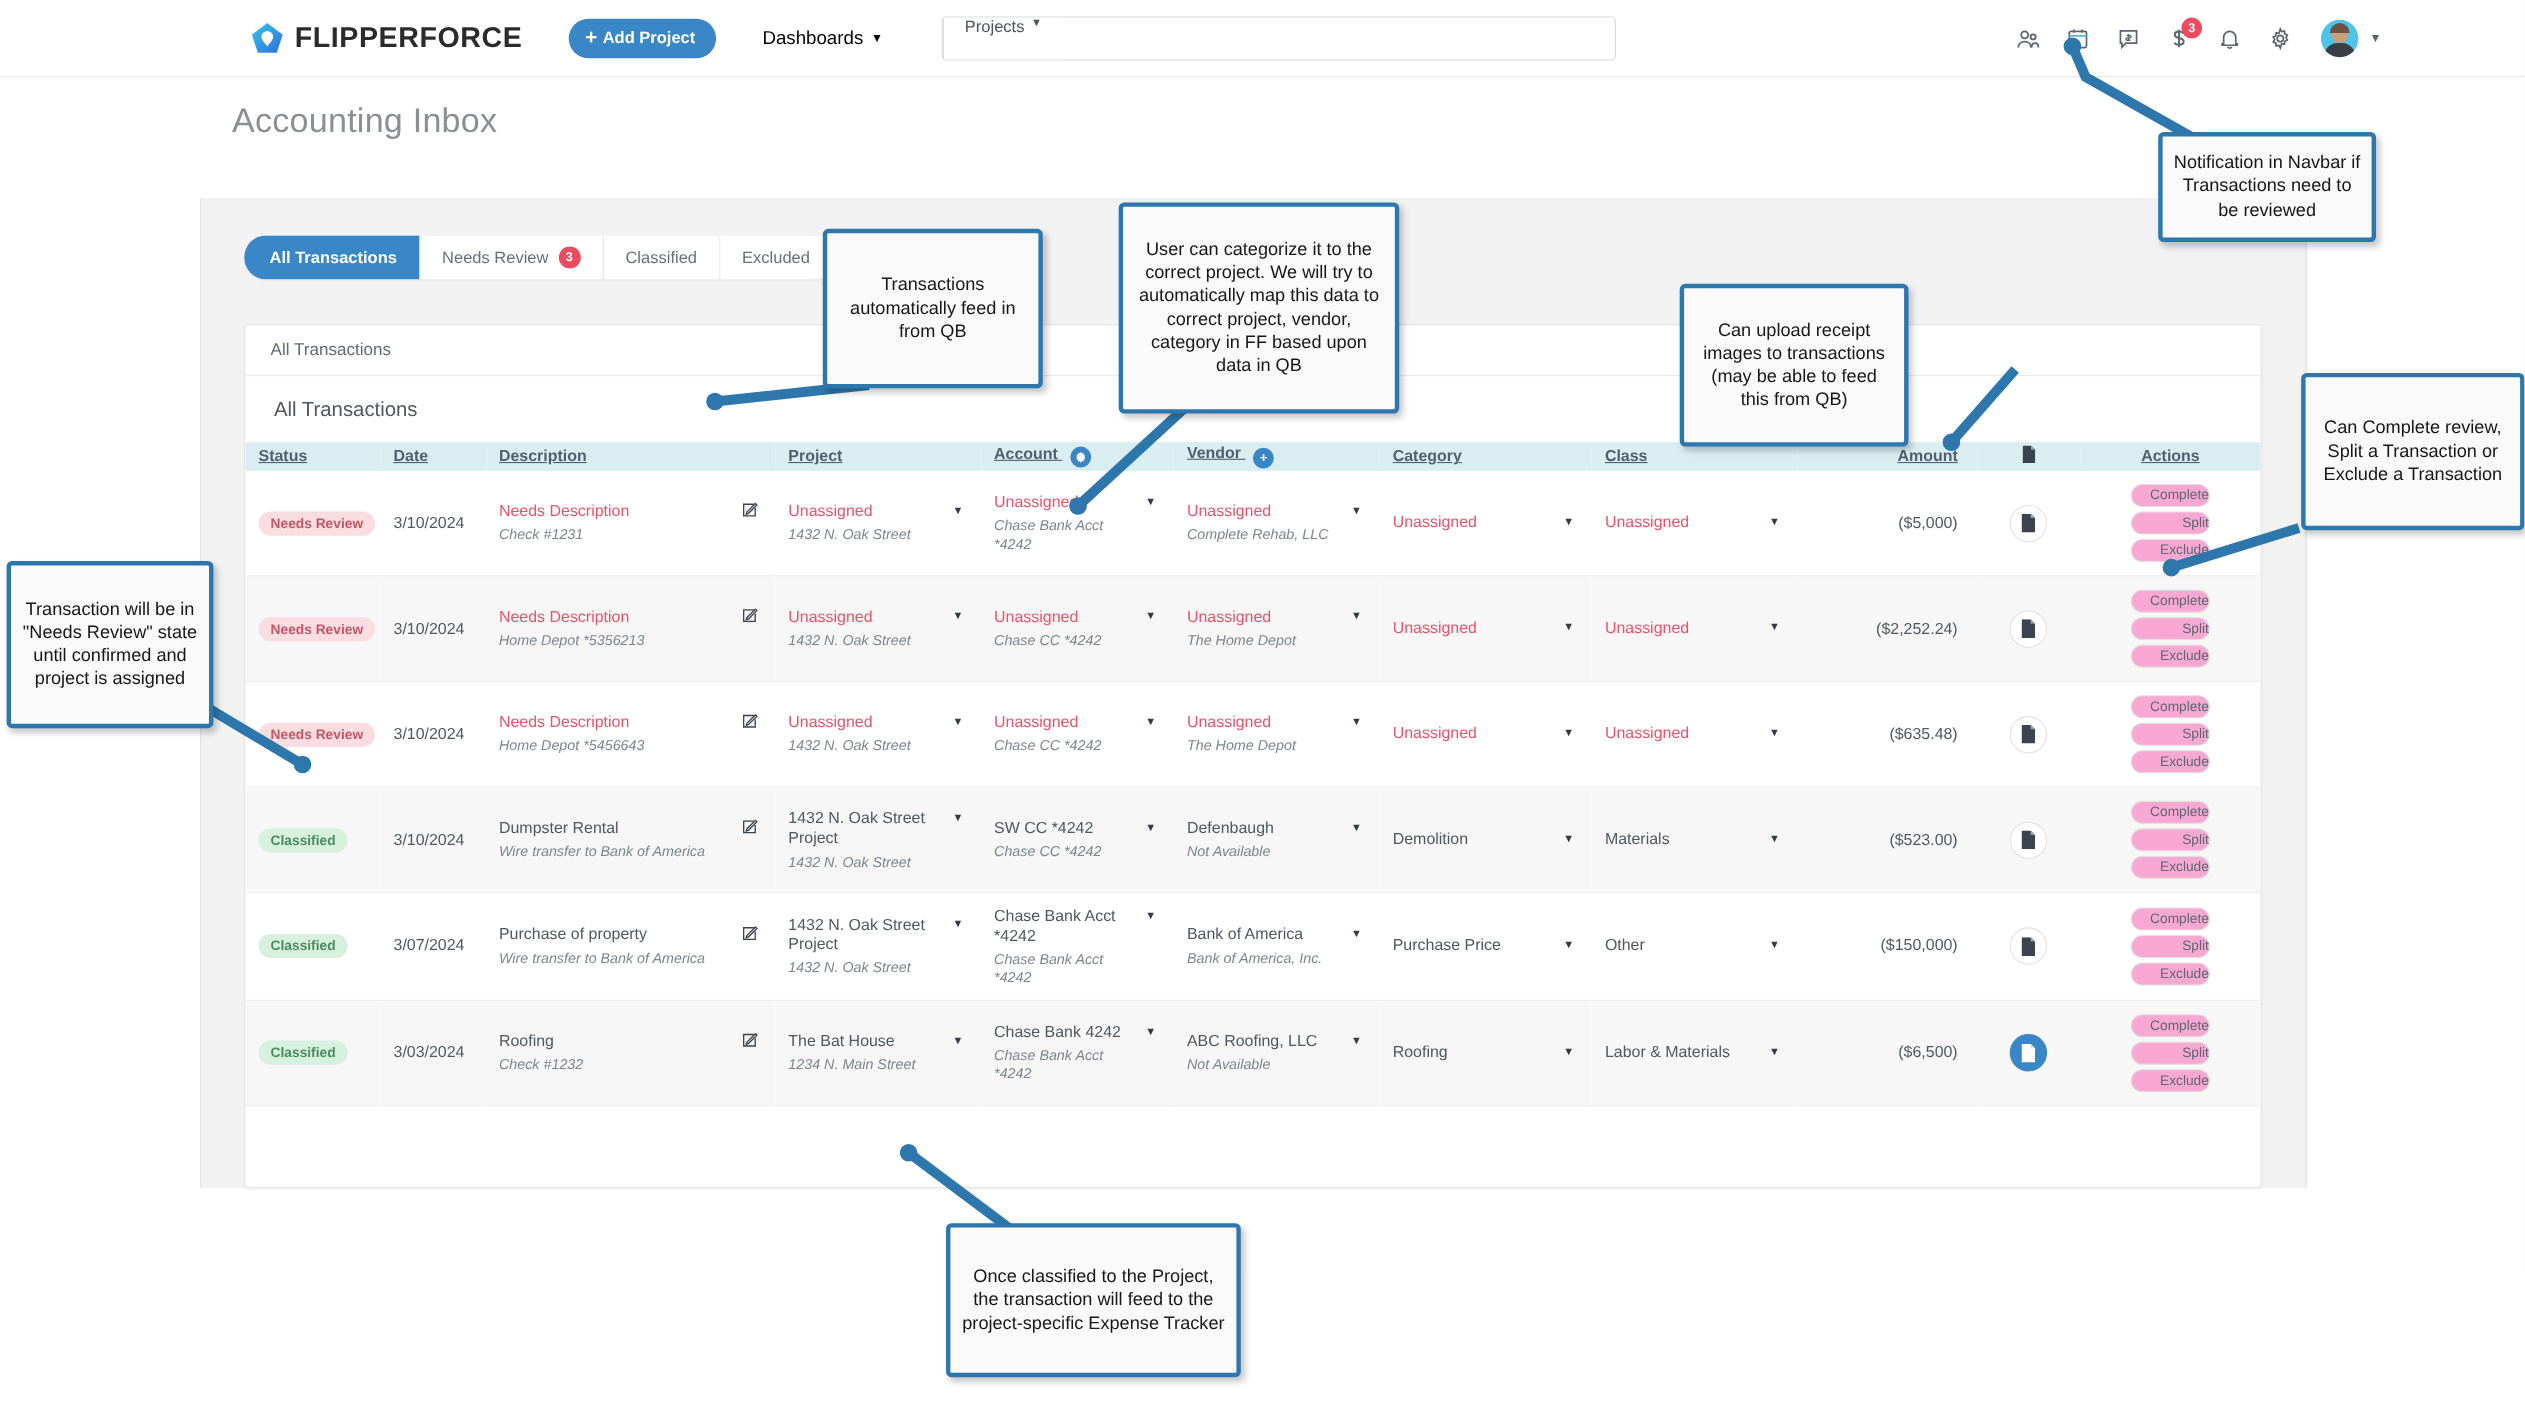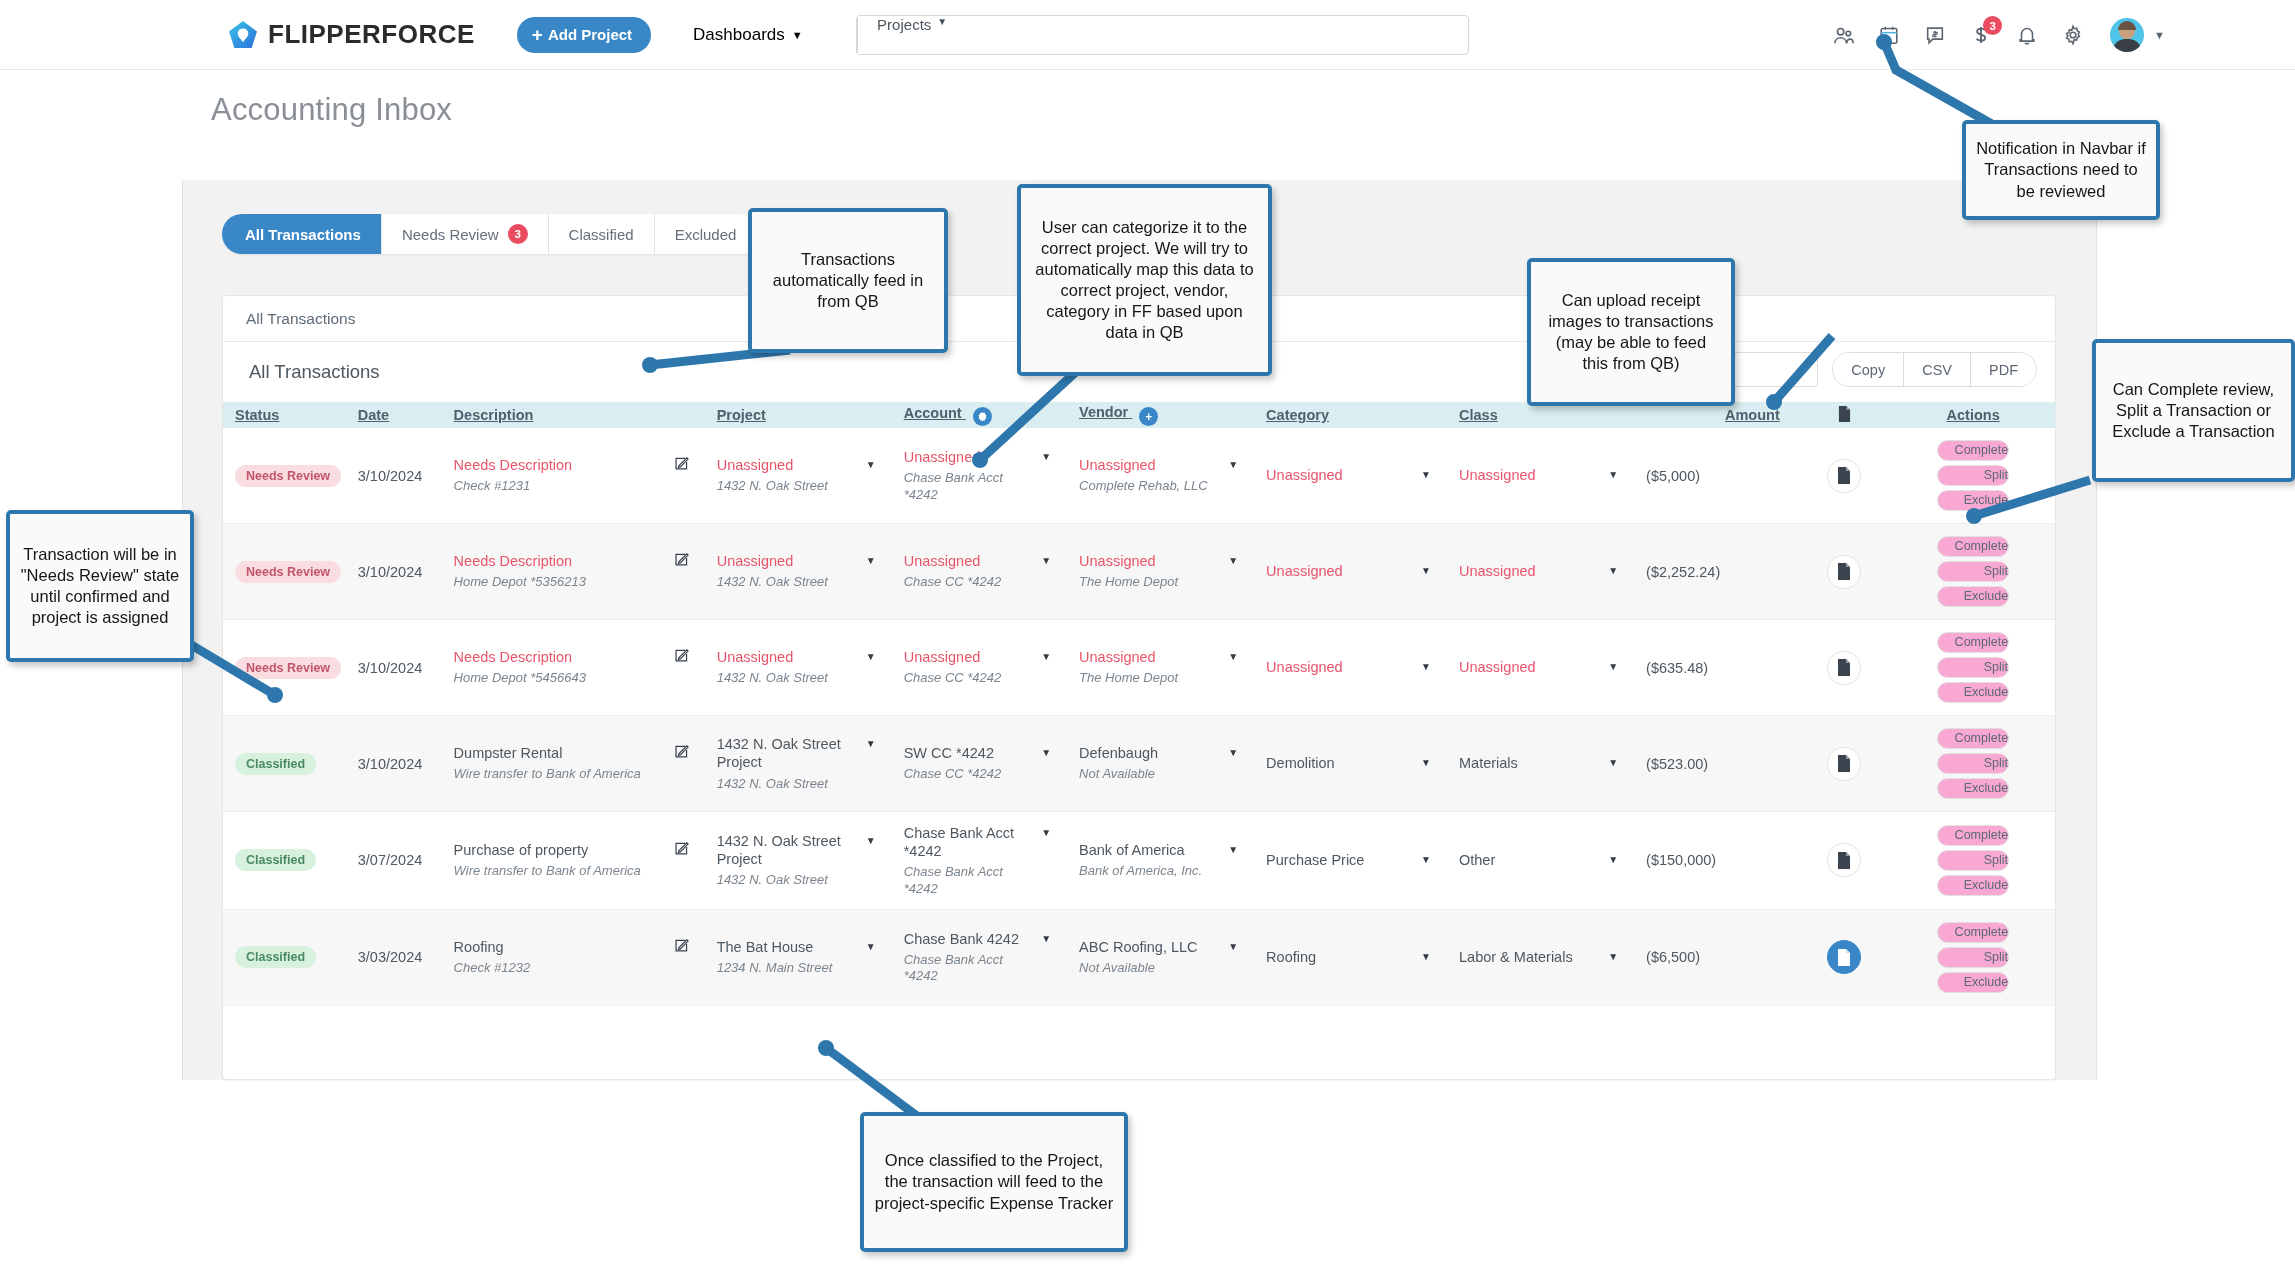--- a/index.html
+++ b/index.html
@@ -168,21 +168,21 @@
   .status-needs { background:#fadde0; color:#c2566a; }
   .status-classified { background:#d8f0de; color:#4a8b5f; }
 
   .cell-main { display:block; line-height:1.25; }
   .cell-sub { display:block; font-style:italic; font-size:13px; color:#7b858f; margin-top:4px; line-height:1.25; }
   .red { color:#e8546a; }
   .edit-icon { color:#3a4450; cursor:pointer; display:inline-block; }
   .sel-wrap { display:flex; align-items:flex-start; justify-content:space-between; padding-right:16px; }
   .sel-caret { color:#333b44; font-size:10px; margin-top:3px; margin-left:6px; flex:none; cursor:pointer; }
 
-  .amount { text-align:left; padding-right:18px; white-space:nowrap; }
+  .amount { text-align:right; padding-right:18px; white-space:nowrap; }
   .doc-cell { text-align:center; padding-left:0; }
   .doc-btn {
     width:34px; height:34px; border-radius:50%; border:1px solid #e2e2e2; background:#fff;
     display:inline-flex; align-items:center; justify-content:center; cursor:pointer; color:#3b444e;
   }
   .doc-btn.filled { background:#3a87c8; border-color:#3a87c8; color:#fff; }
   .actions-cell { padding-left:0; text-align:center; }
   .act-btn {
     display:block; margin:0 auto 4px auto; width:72px; height:21px; line-height:19px;
     border:1px solid #e0e0e0; border-radius:11px; background:#f9a8d4;
@@ -317,28 +317,20 @@
   </div>
   <div class="tab">
     <span>Excluded</span>
   </div>
 </div>
 
 <div id="card">
   <div id="card-head">All Transactions</div>
   <div id="card-sub">All Transactions</div>
 
-  <div id="table-tools">
-    <input id="tt-search" type="text" value="" style="">
-    <div id="export-group">
-      <div class="ebtn">Copy</div>
-      <div class="ebtn">CSV</div>
-      <div class="ebtn">PDF</div>
-    </div>
-  </div>
 
   <table>
     <colgroup>
       <col style="width:105px">
         <col style="width:82px">
         <col style="width:225px">
       <col style="width:160px">
         <col style="width:150px">
         <col style="width:160px">
       <col style="width:165px">

